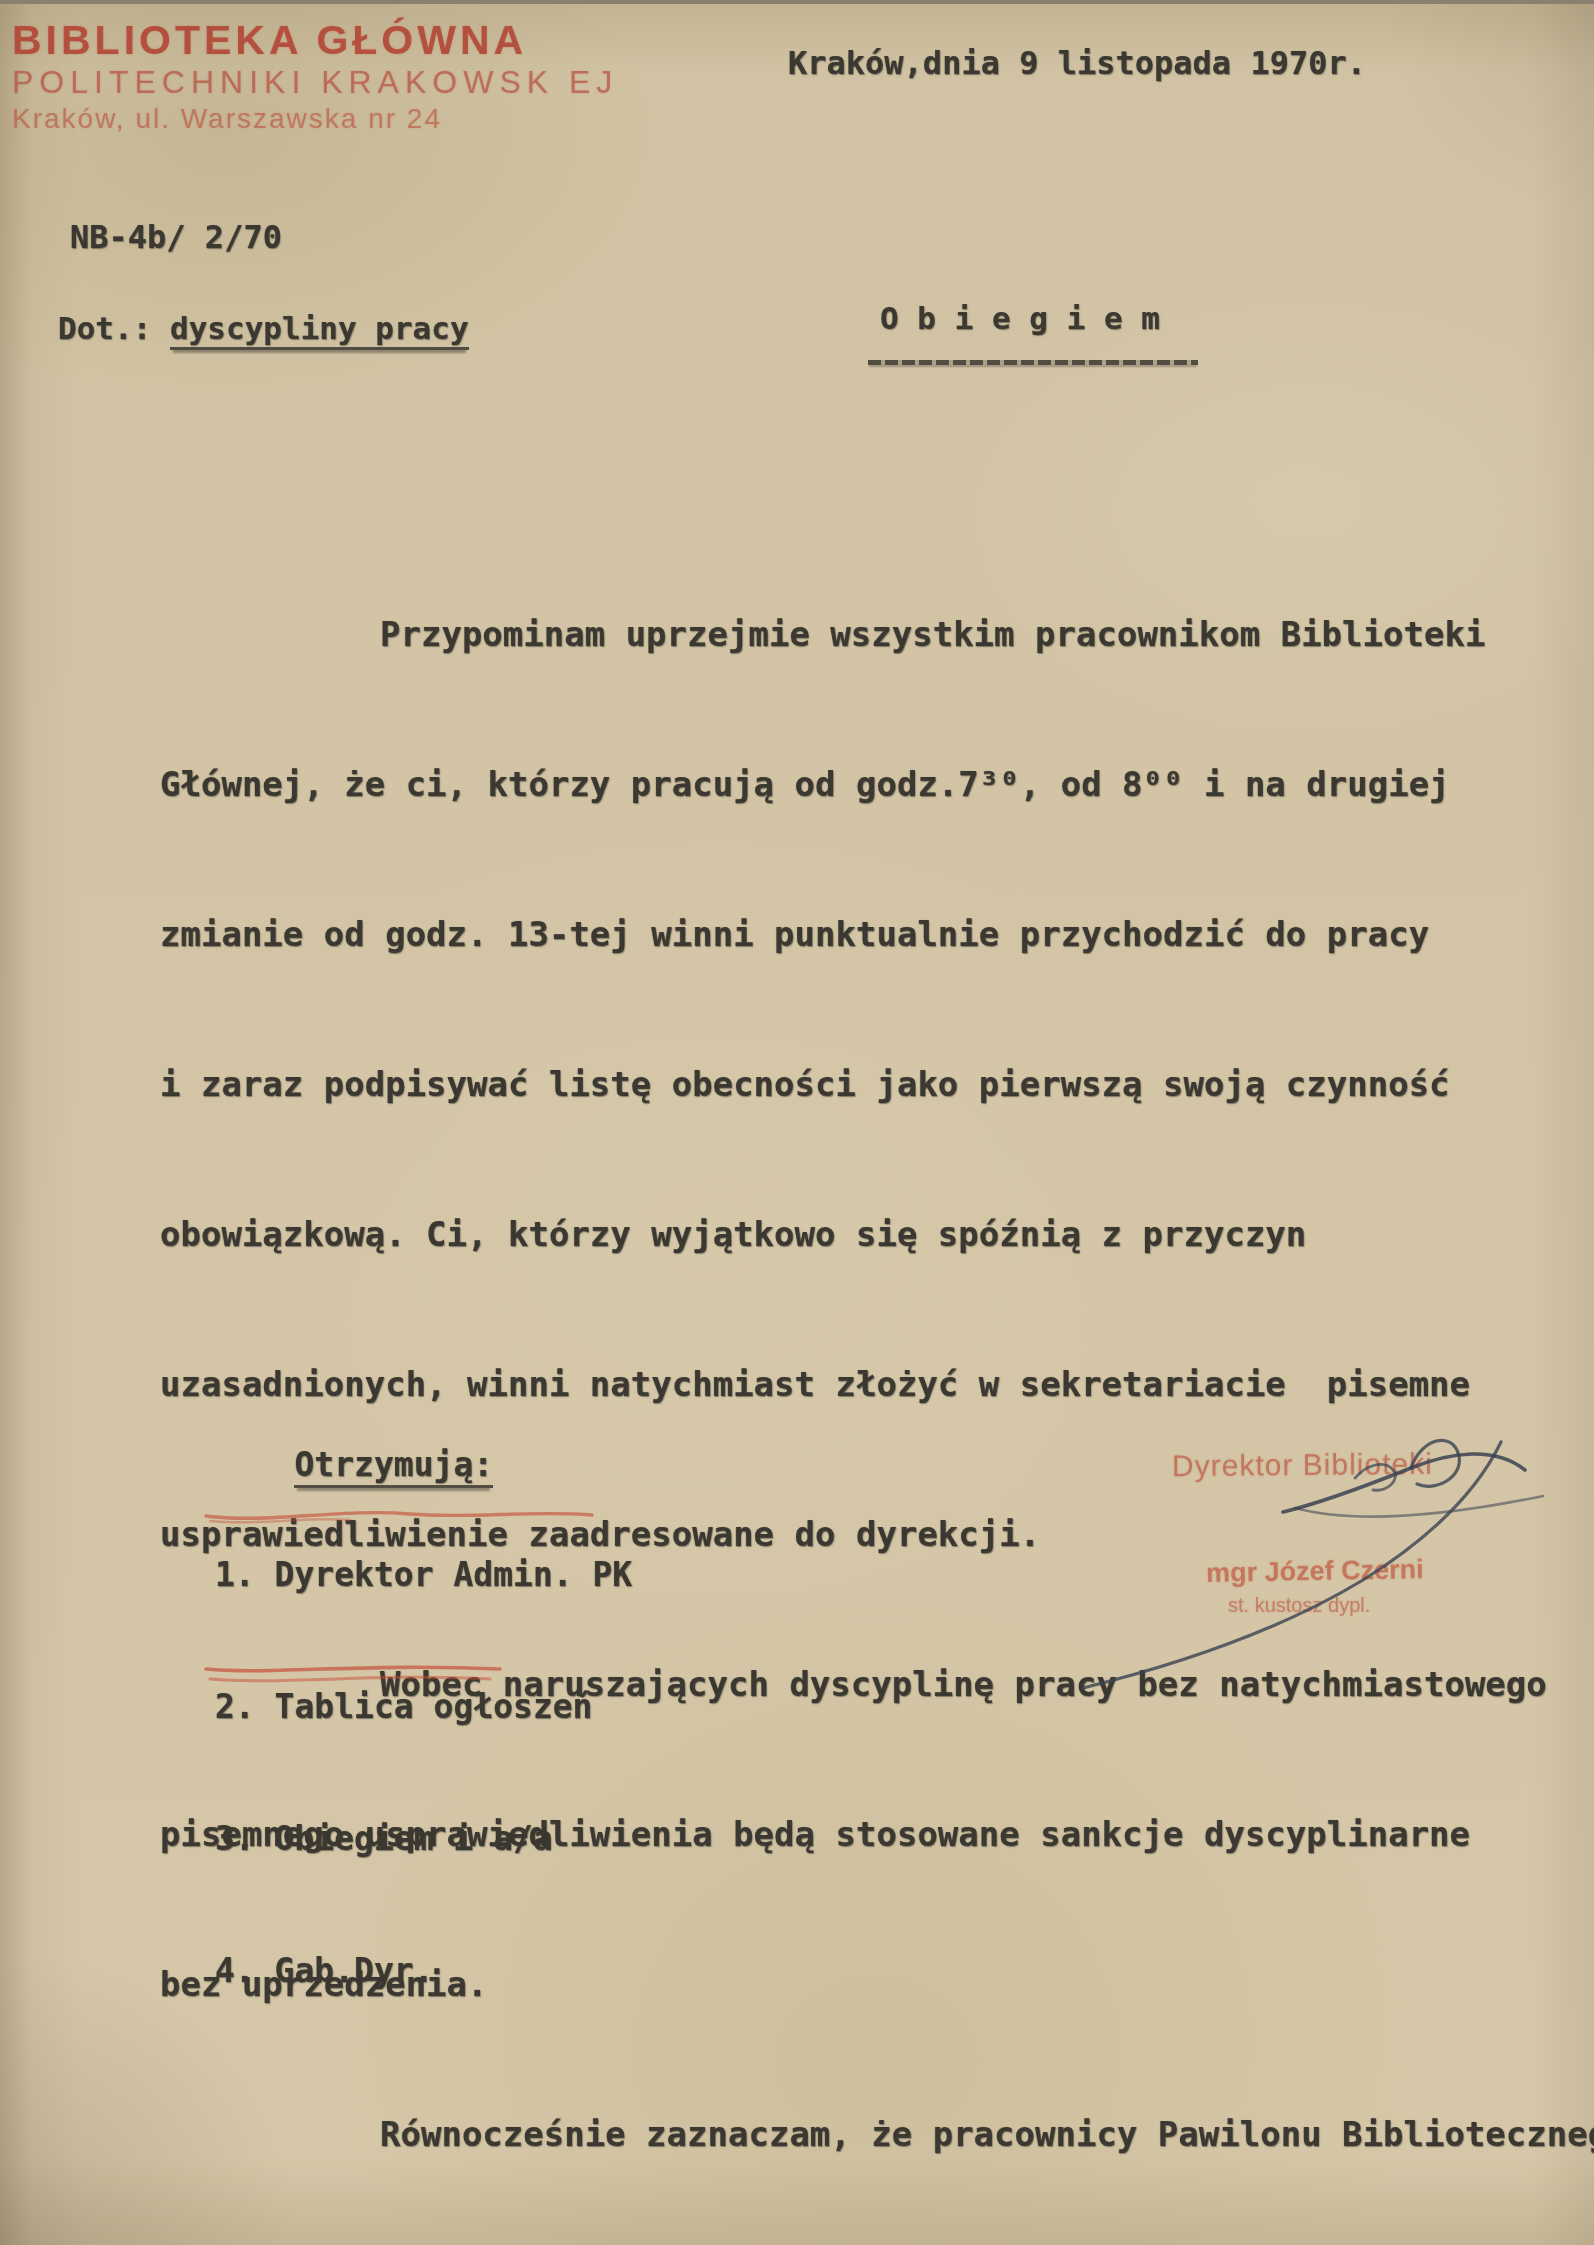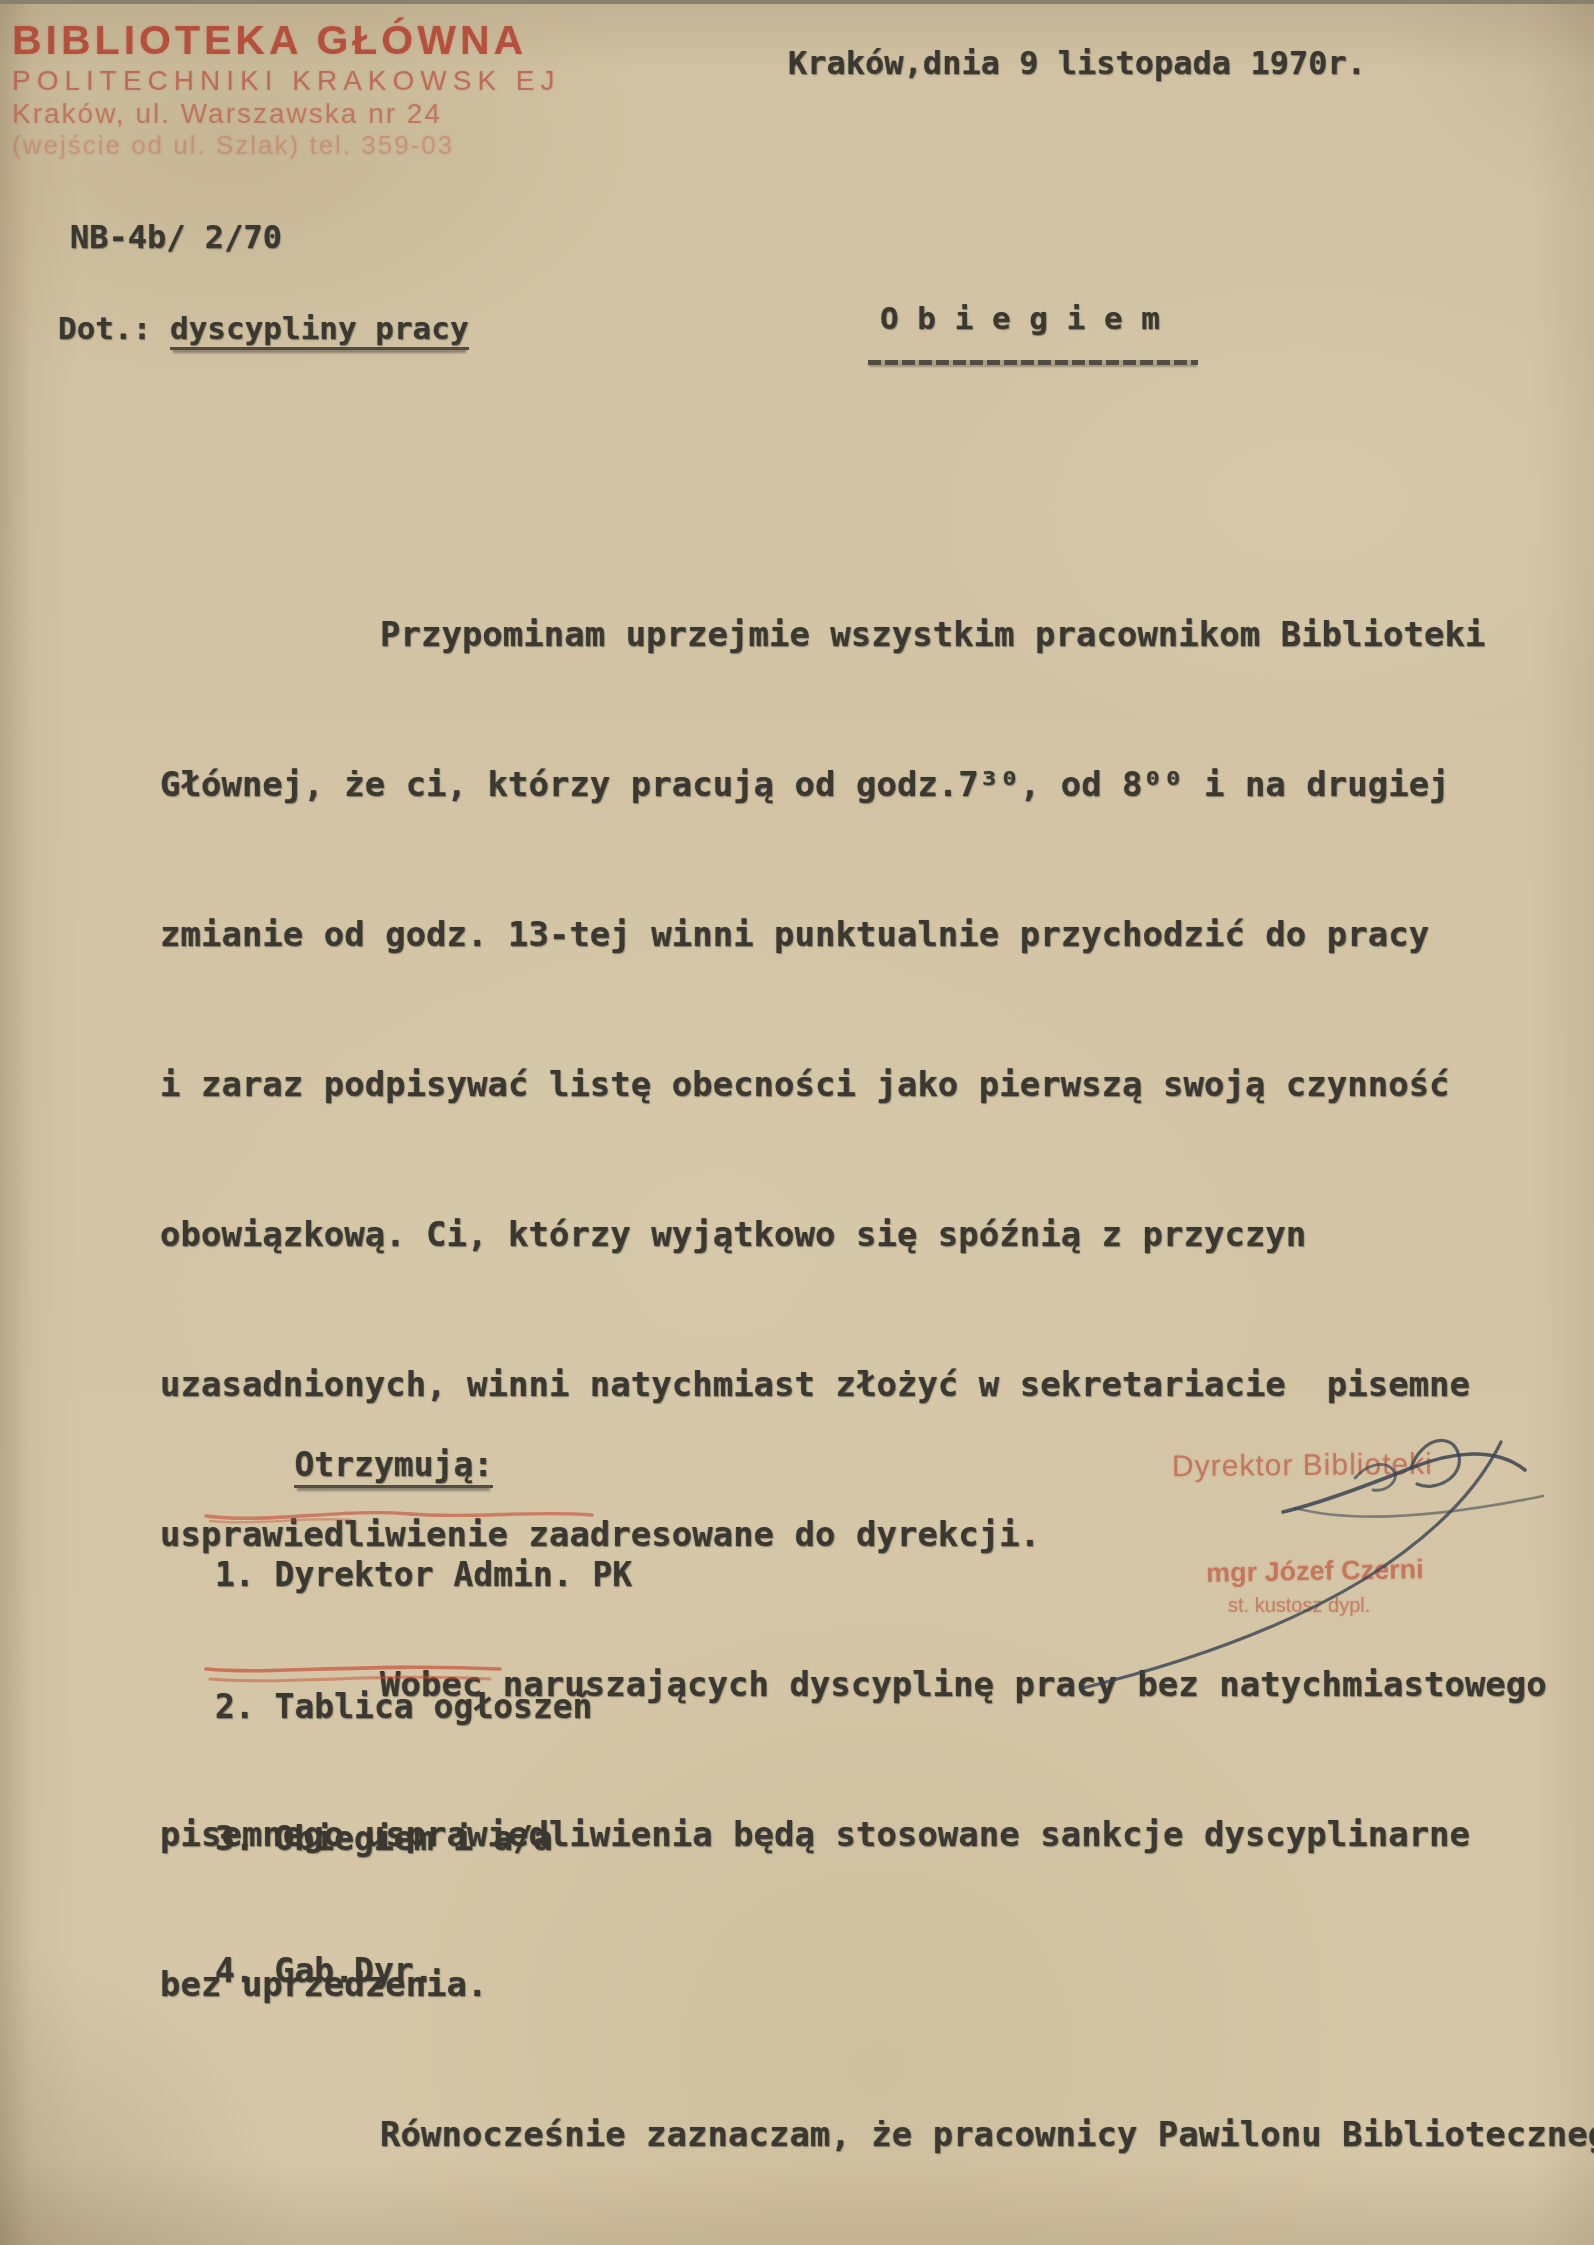--- a/index.html
+++ b/index.html
@@ -25,21 +25,21 @@
     font-family:"DejaVu Sans Mono","Liberation Mono",monospace;
     font-weight:700;
     color:#3b3831;
     text-shadow:0.7px 0.9px 1.2px rgba(55,52,45,0.55), -0.4px 0 0.8px rgba(55,52,45,0.30);
     white-space:pre;
   }
   .abs{position:absolute;}
   
   .letterhead{left:12px;top:12px;line-height:1.18;font-family:"Liberation Sans",sans-serif;}
   .lh1{font-size:41px;font-weight:700;letter-spacing:4px;color:rgba(178,66,50,0.82);text-shadow:0 0 2px rgba(178,66,50,0.35);}
-  .lh2{font-size:28px;font-weight:400;letter-spacing:6px;color:rgba(182,74,58,0.60);text-shadow:0 0 2px rgba(182,74,58,0.28);}
+  .lh2{font-size:32px;font-weight:400;letter-spacing:6px;color:rgba(182,74,58,0.60);text-shadow:0 0 2px rgba(182,74,58,0.28);}
   .lh3{font-size:28px;font-weight:400;letter-spacing:2px;color:rgba(186,82,62,0.55);text-shadow:0 0 2px rgba(186,82,62,0.25);}
   .lh4{font-size:26px;font-weight:400;letter-spacing:2px;color:rgba(192,96,74,0.33);text-shadow:0 0 3px rgba(192,96,74,0.22);}
   .dateline{left:788px;top:40px;font-size:32px;text-align:center;}
   .reference{left:70px;top:214px;font-size:32px;}
   .subject{left:58px;top:306px;font-size:31px;}
   .underline-typed{
     border-bottom:3px solid rgba(59,56,49,0.85);
     box-shadow:0 6px 2px -3px rgba(59,56,49,0.45);
     padding-bottom:1px;
   }
@@ -64,21 +64,20 @@
 </style>
 </head>
 <body>
 
 <div class="page">
 
   <div class="abs letterhead">
     <div class="lh1">BIBLIOTEKA GŁÓWNA</div>
     <div class="lh2">POLITECHNIKI KRAKOWSK EJ</div>
     <div class="lh3">Kraków, ul. Warszawska nr 24</div>
-    <div class="lh4">(wejście od ul. Szlak) tel. 359-03</div>
   </div>
 
   <div class="abs tw dateline">Kraków,dnia 9 listopada 1970r.</div>
 
   <div class="abs tw reference">NB-4b/ 2/70</div>
 
   <div class="abs tw subject"><span>Dot.: </span><span class="underline-typed">dyscypliny pracy</span></div>
 
   <div class="abs tw circulation">O b i e g i e m</div>
   <div class="abs circ-underline"></div>

